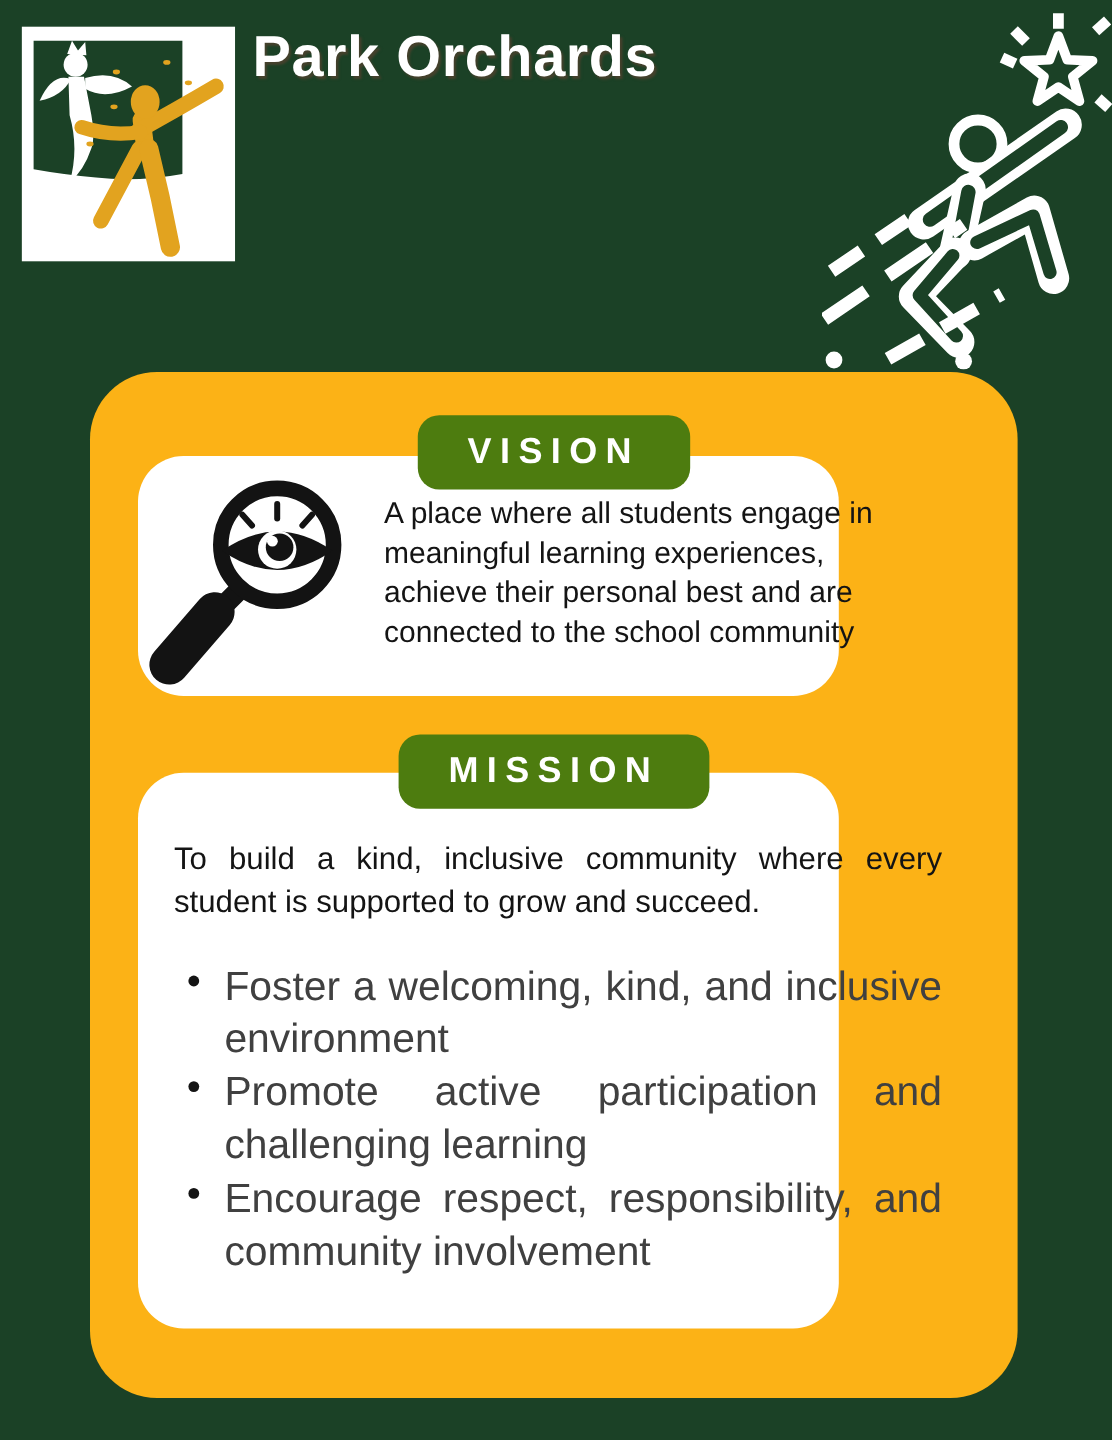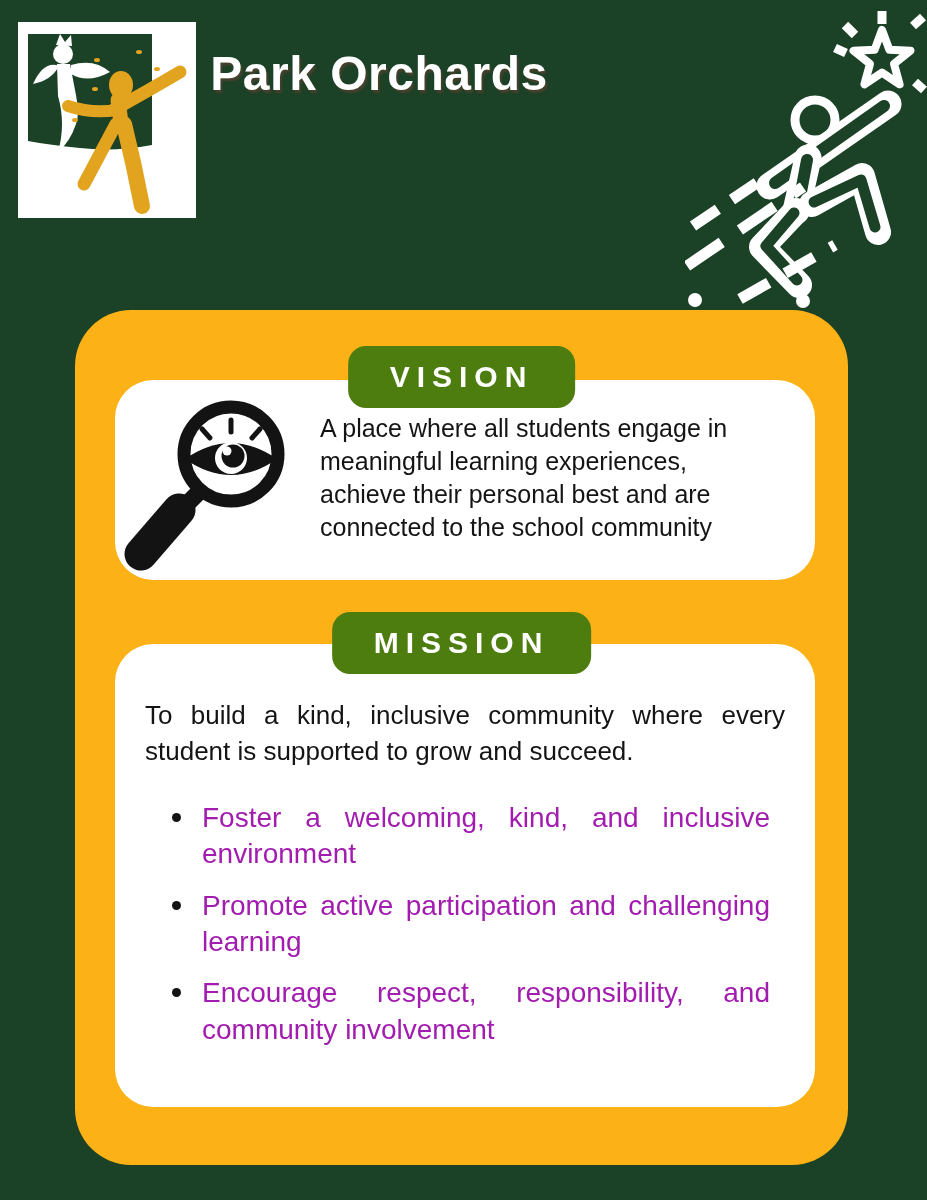--- a/index.html
+++ b/index.html
@@ -9,21 +9,21 @@
     background:#1b4126;
     overflow:hidden;
     font-family:"Liberation Sans", sans-serif;
   }
 
   
   .logo{
     position:absolute;left:18px;top:22px;width:178px;height:196px;
   }
   .title-block{
-    position:absolute;left:0;top:42px;width:758px;text-align:center;
+    position:absolute;left:0;top:16px;width:758px;text-align:center;
   }
   .title-line{
     color:#ffffff;font-size:48px;font-weight:700;line-height:1.32;
     letter-spacing:0.5px;
     text-shadow:2px 3px 2px rgba(92,64,48,0.65);
   }
   .tagline{
     position:absolute;left:0;top:215px;width:927px;text-align:center;
     color:#ffffff;font-size:28px;font-weight:400;letter-spacing:3px;
     text-shadow:1px 2px 2px rgba(0,0,0,0.25);
@@ -42,21 +42,21 @@
     height:62px;padding:0 42px;border-radius:18px;
     background:#4d7c0f;color:#ffffff;
     display:flex;align-items:center;justify-content:center;
     font-size:30px;font-weight:700;letter-spacing:7px;
     z-index:2;white-space:nowrap;
   }
   .badge-vision{top:36px;}
   .badge-mission{top:302px;}
 
   .white-card{
-    position:absolute;left:40px;width:700px;
+    position:absolute;left:40px;width:584px;
     background:#ffffff;border-radius:38px;z-index:1;
   }
   .vision-card{top:70px;height:200px;}
   .mission-card{top:334px;height:463px;}
 
   .magnifier-icon{
     position:absolute;left:4px;top:10px;width:196px;height:188px;
   }
   .vision-text{
     position:absolute;left:205px;top:32px;width:450px;
@@ -66,23 +66,23 @@
   .mission-intro{
     margin:54px 47px 0 30px;width:640px;
     color:#141414;font-size:26px;line-height:1.38;
     text-align:justify;text-justify:inter-word;
   }
   .mission-bullets{
     margin:30px 30px 0 30px;width:640px;padding:0;list-style:none;
   }
   .mission-bullets li{
     position:relative;padding-left:42px;
-    color:#a21caf;font-size:28px;line-height:1.3;
+    color:#404040;font-size:34px;line-height:1.3;
     text-align:justify;text-justify:inter-word;
-    margin:15px;
+    margin:0;
   }
   .mission-bullets li::before{
     content:"";position:absolute;left:12px;top:13px;
     width:9px;height:9px;border-radius:50%;background:#141414;
   }
 </style>
 </head>
 <body>
 
 <div class="page">

